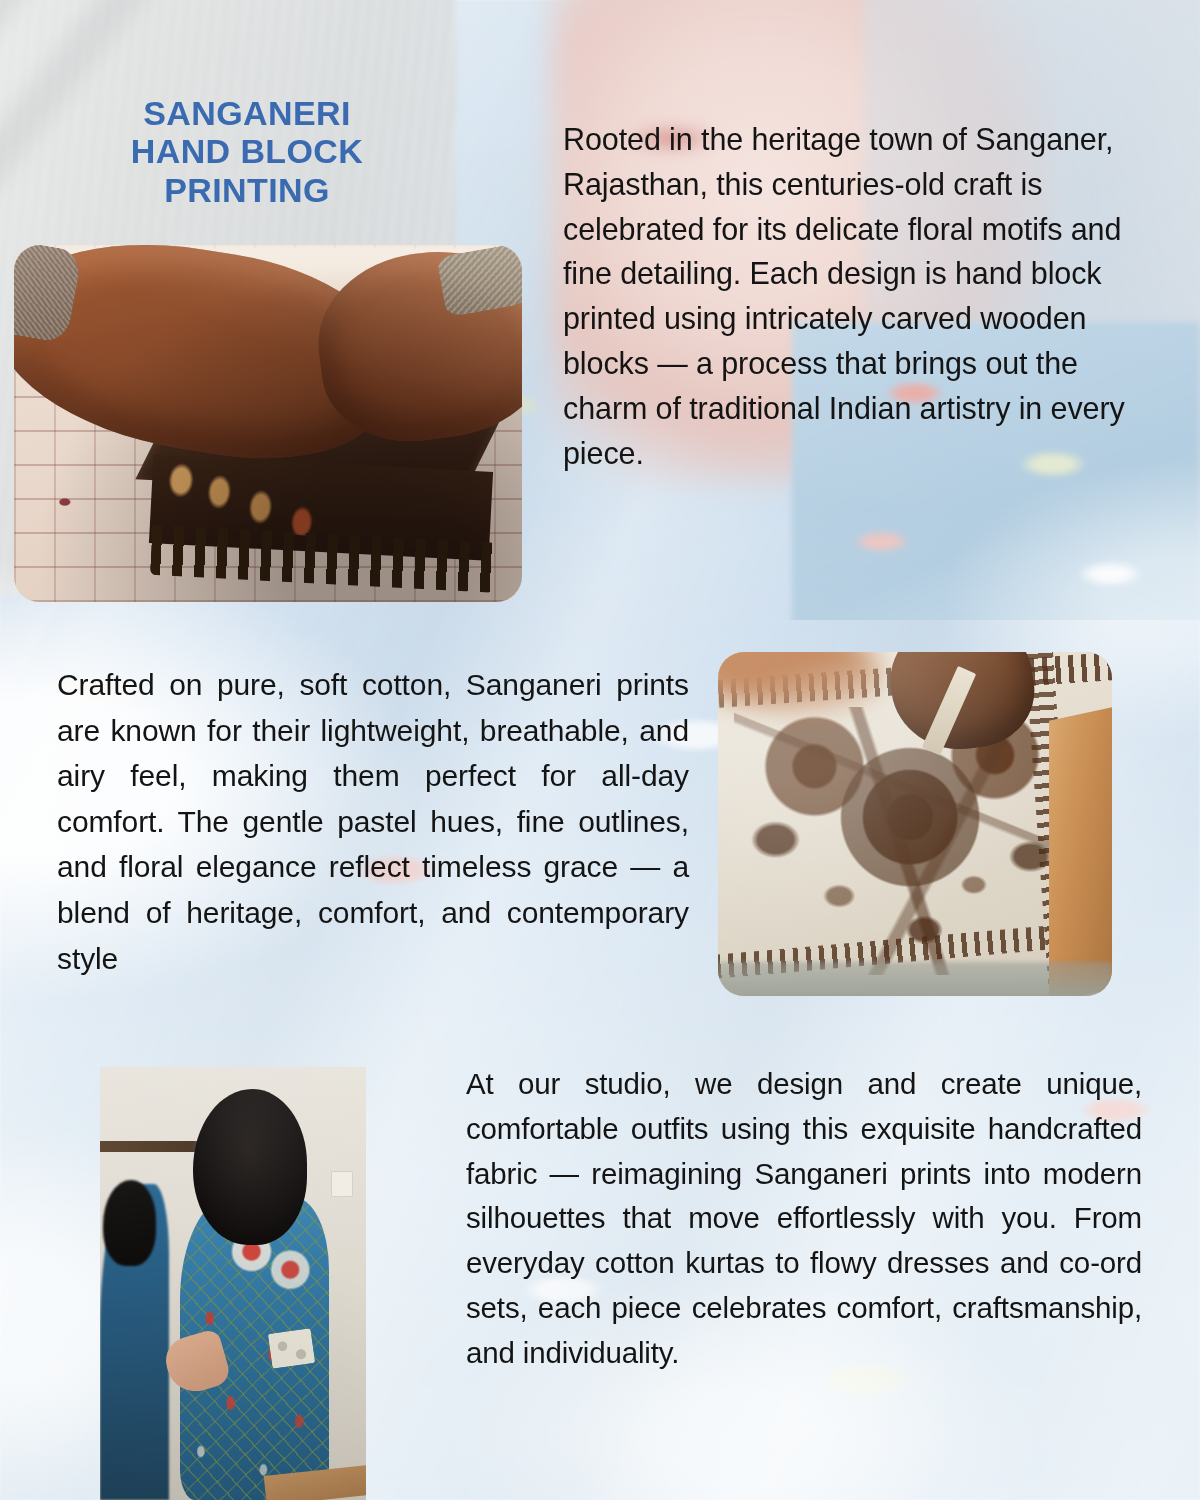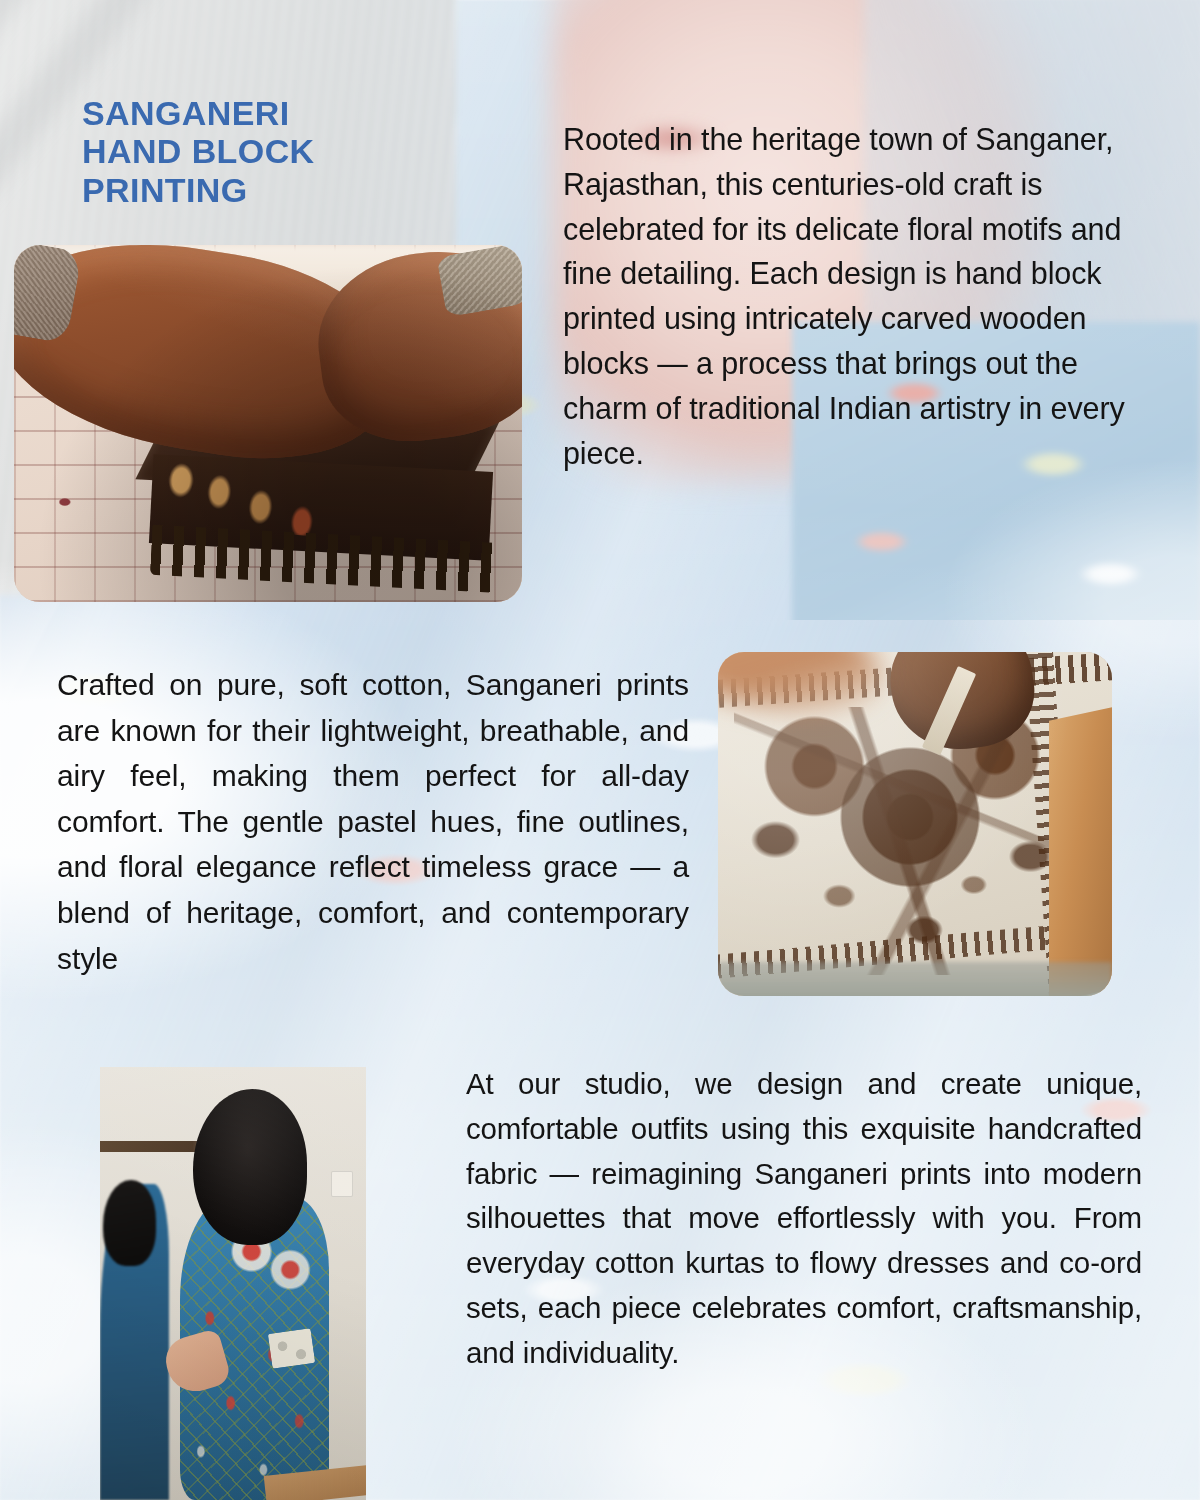--- a/index.html
+++ b/index.html
@@ -168,20 +168,21 @@
     left: 82px; top: 94px;
     width: 330px;
     color: #3a6ab0;
     font-family: "Liberation Sans", sans-serif;
     font-weight: 700;
     font-size: 34px;
     line-height: 1.13;
     letter-spacing: .4px;
     text-transform: uppercase;
     white-space: pre-line;
+    text-align: center;
   }
 
   .body-text {
     position: absolute;
     color: #141414;
     font-family: "Liberation Sans", sans-serif;
     font-weight: 400;
     -webkit-font-smoothing: antialiased;
   }
 

